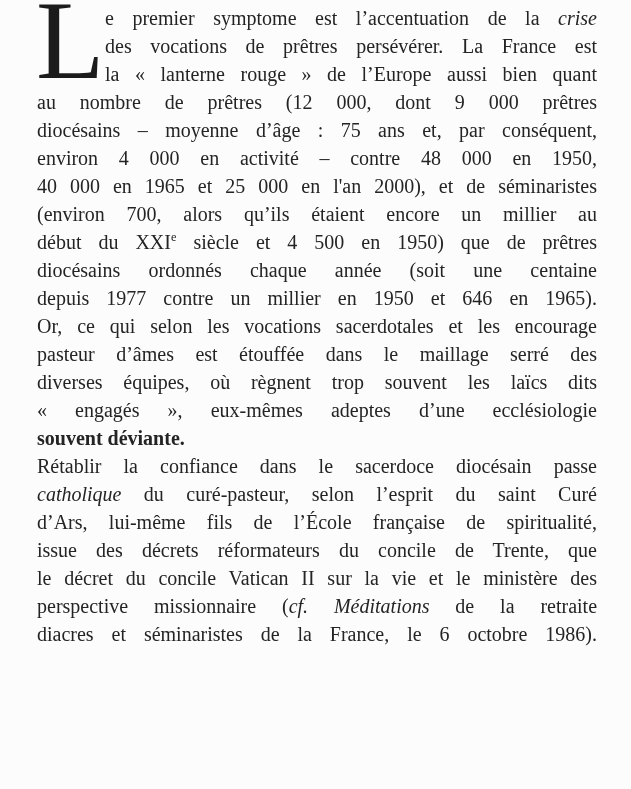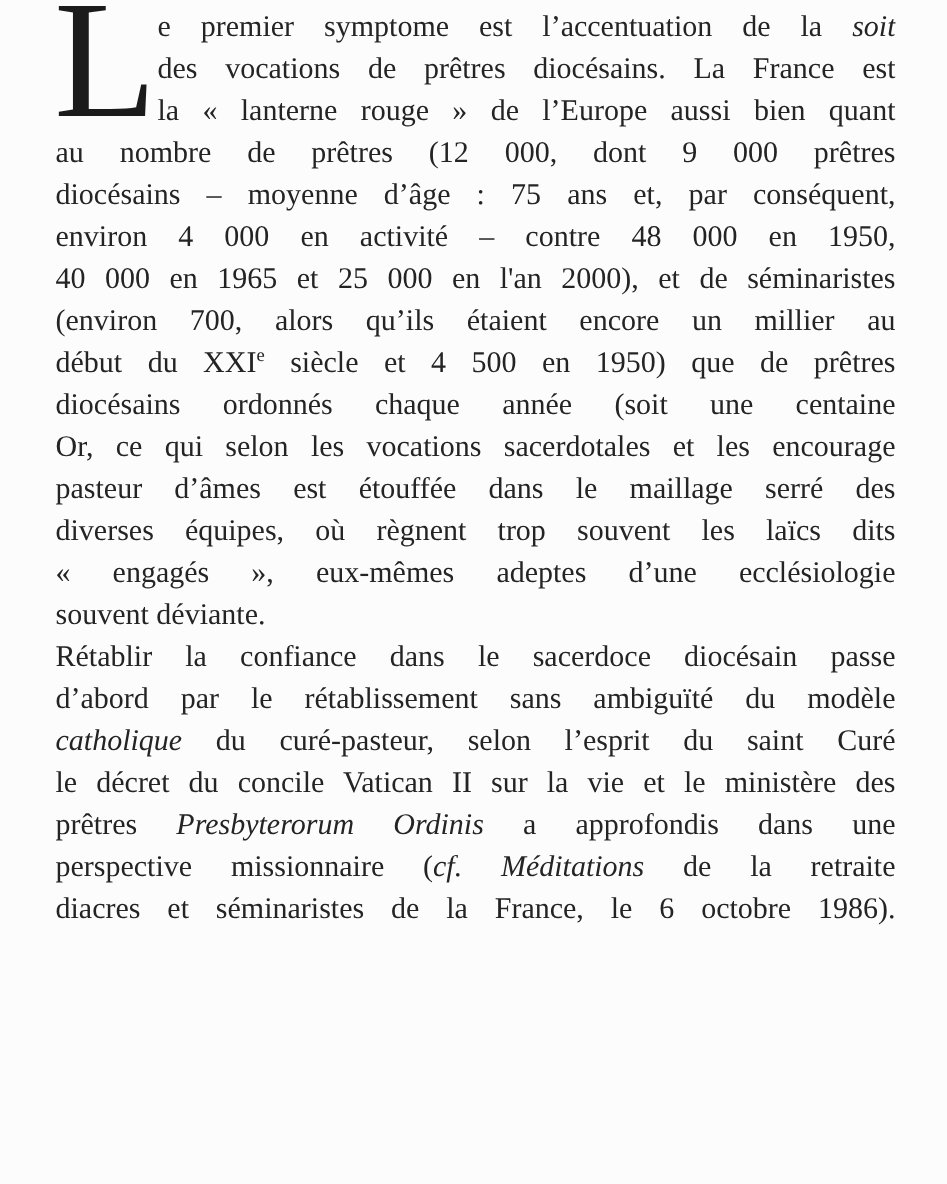--- a/index.html
+++ b/index.html
@@ -35,52 +35,54 @@
     text-align: justify;
     text-align-last: justify;
     overflow: hidden;
     white-space: normal;
   }
   .line.indent {
     margin-left: 68px;
   }
   .line.last {
     text-align-last: left;
+    font-weight: bold;
   }
   .line em {
     font-style: italic;
   }
   .line sup {
     font-size: 0.62em;
     line-height: 0;
     vertical-align: super;
   }
 </style>
 </head>
 <body>
 
 <div class="page">
   <span class="drop-cap">L</span>
   <div>
-      <div class="line indent"><span>e premier symptome est l’accentuation de la </span><em>soit</em></div>
-      <div class="line indent"><span>des vocations de prêtres diocésains. La France est</span></div>
+      <div class="line indent"><span>e premier symptome est l’accentuation de la </span><em>crise</em></div>
+      <div class="line indent"><span>des vocations de prêtres persévérer. La France est</span></div>
       <div class="line indent"><span>la « lanterne rouge » de l’Europe aussi bien quant</span></div>
       <div class="line"><span>au nombre de prêtres (12&nbsp;000, dont 9&nbsp;000 prêtres</span></div>
       <div class="line"><span>diocésains – moyenne d’âge&nbsp;: 75 ans et, par conséquent,</span></div>
       <div class="line"><span>environ 4&nbsp;000 en activité – contre 48&nbsp;000 en 1950,</span></div>
       <div class="line"><span>40&nbsp;000 en 1965 et 25&nbsp;000 en l'an 2000), et de séminaristes</span></div>
       <div class="line"><span>(environ 700, alors qu’ils étaient encore un millier au</span></div>
       <div class="line"><span>début du XXI</span><sup>e</sup><span> siècle et 4&nbsp;500 en 1950) que de prêtres</span></div>
       <div class="line"><span>diocésains ordonnés chaque année (soit une centaine</span></div>
+      <div class="line"><span>depuis 1977 contre un millier en 1950 et 646 en 1965).</span></div>
       <div class="line"><span>Or, ce qui selon les vocations sacerdotales et les encourage</span></div>
       <div class="line"><span>pasteur d’âmes est étouffée dans le maillage serré des</span></div>
       <div class="line"><span>diverses équipes, où règnent trop souvent les laïcs dits</span></div>
       <div class="line"><span>« engagés », eux-mêmes adeptes d’une ecclésiologie</span></div>
       <div class="line last"><span>souvent déviante.</span></div>
       <div class="line"><span>Rétablir la confiance dans le sacerdoce diocésain passe</span></div>
-      <div class="line"><span>d’abord par le rétablissement sans ambiguïté du modèle</span></div>
       <div class="line"><em>catholique</em><span> du curé-pasteur, selon l’esprit du saint Curé</span></div>
+      <div class="line"><span>d’Ars, lui-même fils de l’École française de spiritualité,</span></div>
+      <div class="line"><span>issue des décrets réformateurs du concile de Trente, que</span></div>
       <div class="line"><span>le décret du concile Vatican II sur la vie et le ministère des</span></div>
-      <div class="line"><span>prêtres </span><em>Presbyterorum Ordinis</em><span> a approfondis dans une</span></div>
       <div class="line"><span>perspective missionnaire (</span><em>cf. Méditations</em><span> de la retraite</span></div>
       <div class="line"><span>diacres et séminaristes de la France, le 6 octobre 1986).</span></div>
     </div>
 </div>
 
 </body></html>

